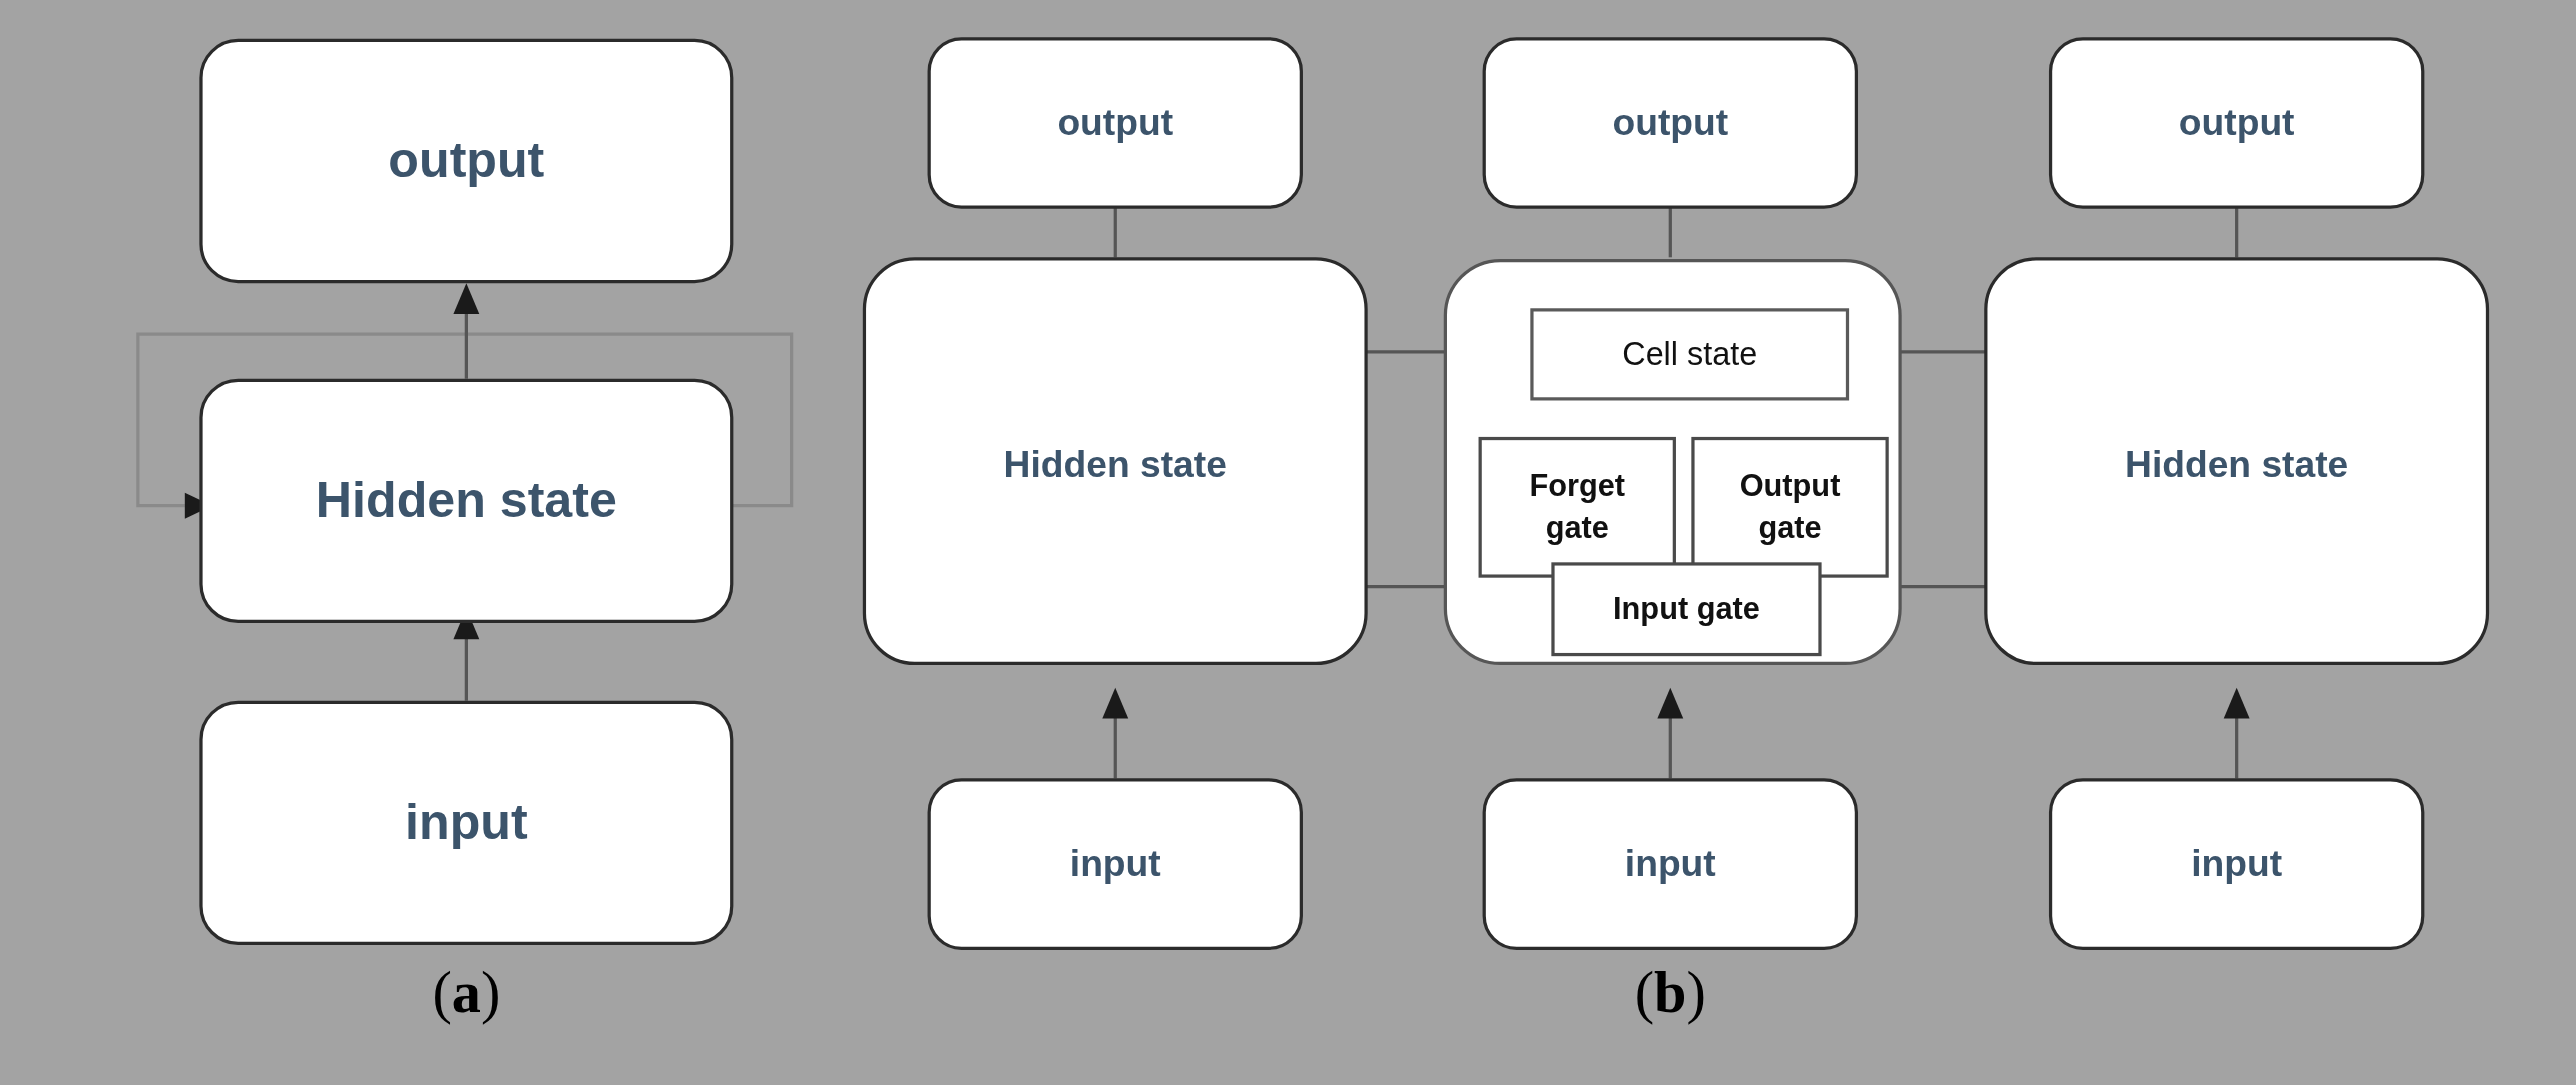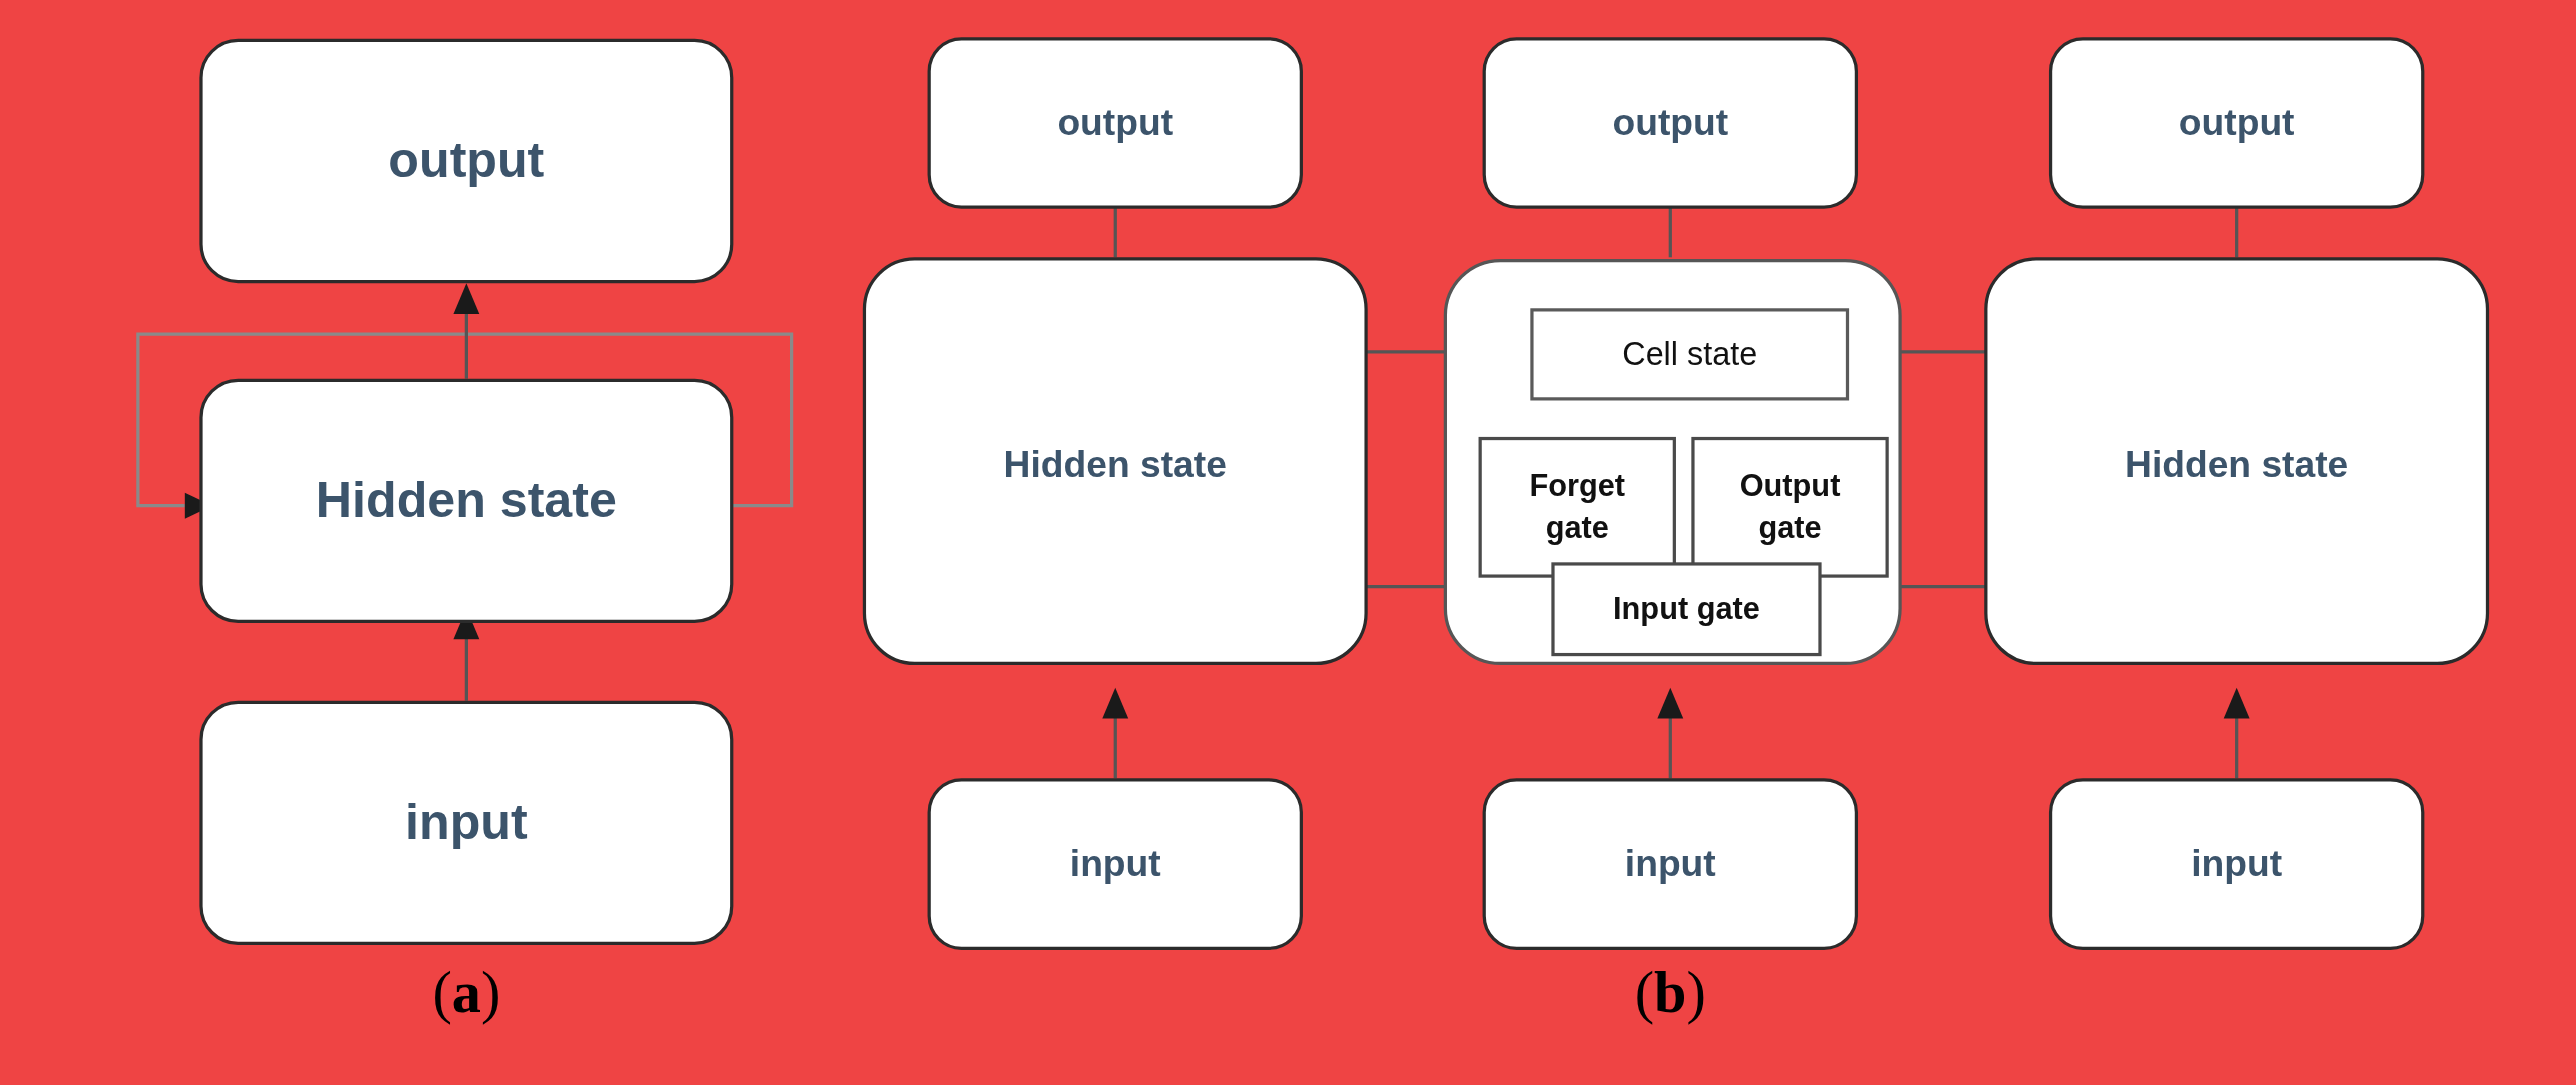--- a/index.html
+++ b/index.html
@@ -4,21 +4,21 @@
 <style>
   html, body {
     margin: 0;
     padding: 0;
     background: #ffffff;
   }
   #figure {
     position: relative;
     width: 2576px;
     height: 1085px;
-    background: #ef4444;
+    background: #a3a3a3;
     font-family: "Liberation Sans", sans-serif;
     overflow: hidden;
   }
   svg.diagram {
     position: absolute;
     inset: 0;
     width: 2576px;
     height: 1085px;
     display: block;
   }

